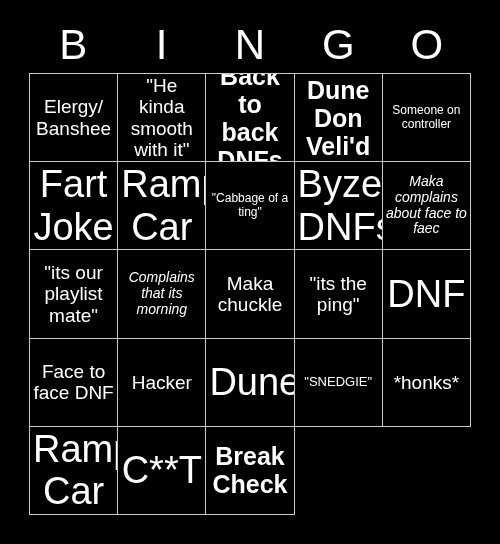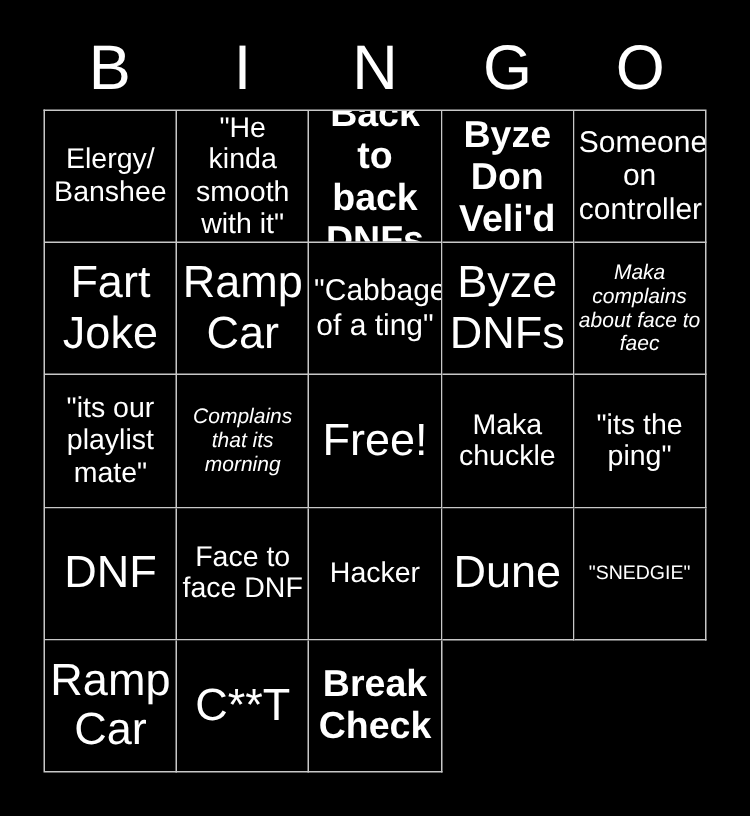--- a/index.html
+++ b/index.html
@@ -67,24 +67,24 @@
     background: #000000;
     color: #ffffff;
     overflow: hidden;
     line-height: 1.12;
   }
   .cell .txt {
     display: block;
     width: 100%;
   }
   
-  .fs-xl .txt { font-size: 30px; }
+  .fs-xl .txt { font-size: 38px; }
   .fs-lg .txt { font-size: 25px; font-weight: bold; }
   .fs-md .txt { font-size: 19px; }
-  .fs-sm .txt { font-size: 20px; }
+  .fs-sm .txt { font-size: 12px; }
   .fs-xs .txt { font-size: 14px; font-style: italic; }
   .fs-xxs .txt { font-size: 13px; }
 </style>
 </head>
 <body>
 
 <div id="card">
 
   <div id="header-row">
     <div class="header-letter">B</div>
@@ -98,21 +98,21 @@
       <div class="cell fs-md">
         <span class="txt">Elergy/ Banshee</span>
       </div>
       <div class="cell fs-md">
         <span class="txt">"He kinda smooth with it"</span>
       </div>
       <div class="cell fs-lg">
         <span class="txt">Back to back DNFs</span>
       </div>
       <div class="cell fs-lg">
-        <span class="txt">Byze Don Veli'd</span>
+        <span class="txt">Dune Don Veli'd</span>
       </div>
       <div class="cell fs-sm">
         <span class="txt">Someone on controller</span>
       </div>
       <div class="cell fs-xl">
         <span class="txt">Fart Joke</span>
       </div>
       <div class="cell fs-xl">
         <span class="txt">Ramp Car</span>
       </div>
@@ -124,23 +124,20 @@
       </div>
       <div class="cell fs-xs">
         <span class="txt">Maka complains about face to faec</span>
       </div>
       <div class="cell fs-md">
         <span class="txt">"its our playlist mate"</span>
       </div>
       <div class="cell fs-xs">
         <span class="txt">Complains that its morning</span>
       </div>
-      <div class="cell fs-xl">
-        <span class="txt">Free!</span>
-      </div>
       <div class="cell fs-md">
         <span class="txt">Maka chuckle</span>
       </div>
       <div class="cell fs-md">
         <span class="txt">"its the ping"</span>
       </div>
       <div class="cell fs-xl">
         <span class="txt">DNF</span>
       </div>
       <div class="cell fs-md">
@@ -148,20 +145,23 @@
       </div>
       <div class="cell fs-md">
         <span class="txt">Hacker</span>
       </div>
       <div class="cell fs-xl">
         <span class="txt">Dune</span>
       </div>
       <div class="cell fs-xxs">
         <span class="txt">"SNEDGIE"</span>
       </div>
+      <div class="cell fs-md">
+        <span class="txt">*honks*</span>
+      </div>
       <div class="cell fs-xl">
         <span class="txt">Ramp Car</span>
       </div>
       <div class="cell fs-xl">
         <span class="txt">C**T</span>
       </div>
       <div class="cell fs-lg">
         <span class="txt">Break Check</span>
       </div>
     </div>

